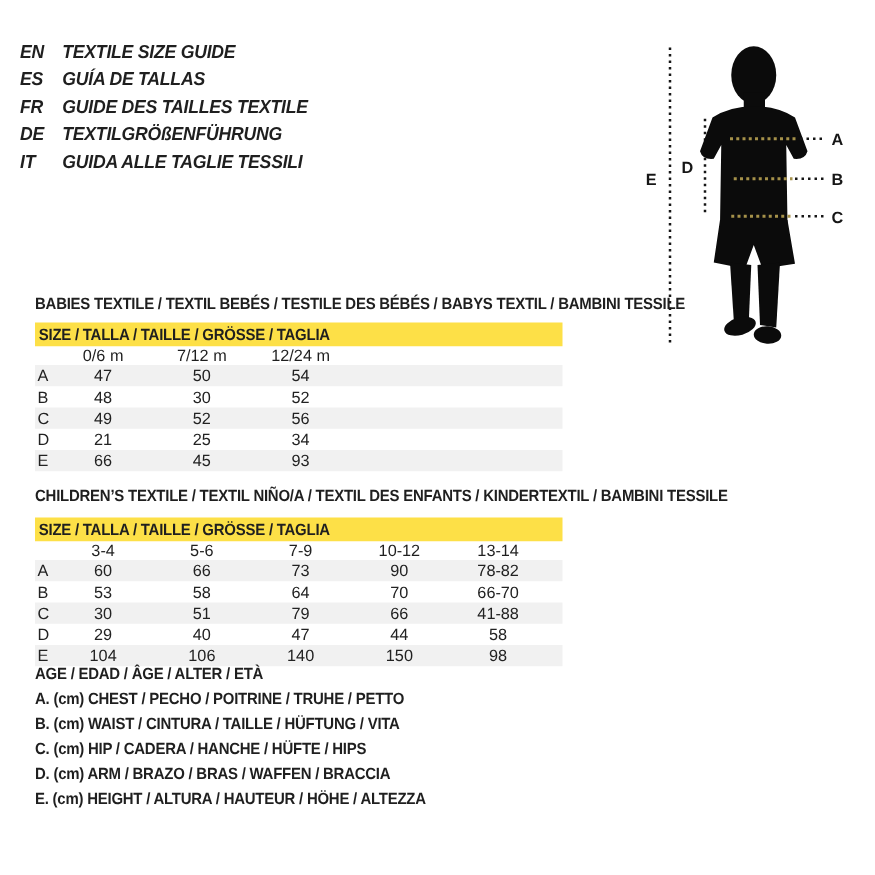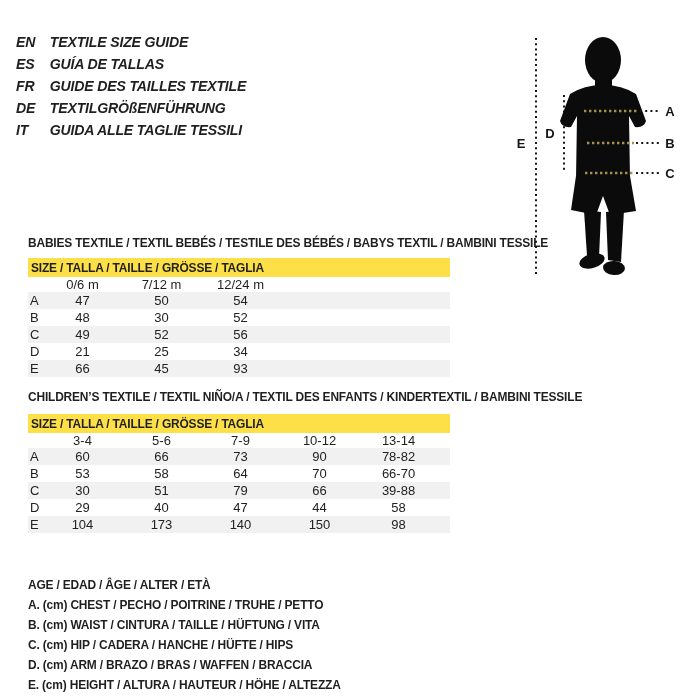--- a/index.html
+++ b/index.html
@@ -25,21 +25,21 @@
   .size-bar { height:19px; line-height:19px; background:#fde047; font-size:13px; font-weight:700; letter-spacing:-0.2px; padding-left:3px; }
   .thead { display:grid; height:15px; line-height:15px; font-size:13px; }
   .trow  { display:grid; height:17px; line-height:17px; font-size:13px; color:#222; }
   .babies-grid   { grid-template-columns:15px 79px 79px 79px 1fr; }
   .children-grid { grid-template-columns:15px 79px 79px 79px 79px 79px 1fr; }
   .cell { text-align:center; overflow:hidden; }
   .rlabel { text-align:left; padding-left:2px; }
   .stripe { background:#f1f1f1; }
 
   
-  .legend { position:absolute; left:28px; top:575px; }
+  .legend { position:absolute; left:28px; top:529px; }
   .legend-line { height:20px; line-height:20px; font-size:13px; font-weight:700; letter-spacing:-0.2px; white-space:nowrap; transform:scaleX(0.92); transform-origin:0 50%; }
 
   
   .figure-wrap { position:absolute; left:500px; top:28px; width:200px; height:254px; }
   .measure-letter { font-size:13px; font-weight:700; fill:#161616; }
 </style>
 </head>
 <body>
 
 <div class="sheet">
@@ -184,36 +184,36 @@
       <span class="cell">70</span>
       <span class="cell">66-70</span>
       <span></span>
     </div>
     <div class="trow children-grid stripe">
       <span class="cell rlabel">C</span>
       <span class="cell">30</span>
       <span class="cell">51</span>
       <span class="cell">79</span>
       <span class="cell">66</span>
-      <span class="cell">39-88</span>
+      <span class="cell">41-88</span>
       <span></span>
     </div>
     <div class="trow children-grid">
       <span class="cell rlabel">D</span>
       <span class="cell">29</span>
       <span class="cell">40</span>
       <span class="cell">47</span>
       <span class="cell">44</span>
       <span class="cell">58</span>
       <span></span>
     </div>
     <div class="trow children-grid stripe">
       <span class="cell rlabel">E</span>
       <span class="cell">104</span>
-      <span class="cell">173</span>
+      <span class="cell">106</span>
       <span class="cell">140</span>
       <span class="cell">150</span>
       <span class="cell">98</span>
       <span></span>
     </div>
   </div>
 
   <div class="legend">
     <div class="legend-line">AGE / EDAD / ÂGE / ALTER / ETÀ</div>
     <div class="legend-line">A. (cm) CHEST / PECHO / POITRINE / TRUHE / PETTO</div>

